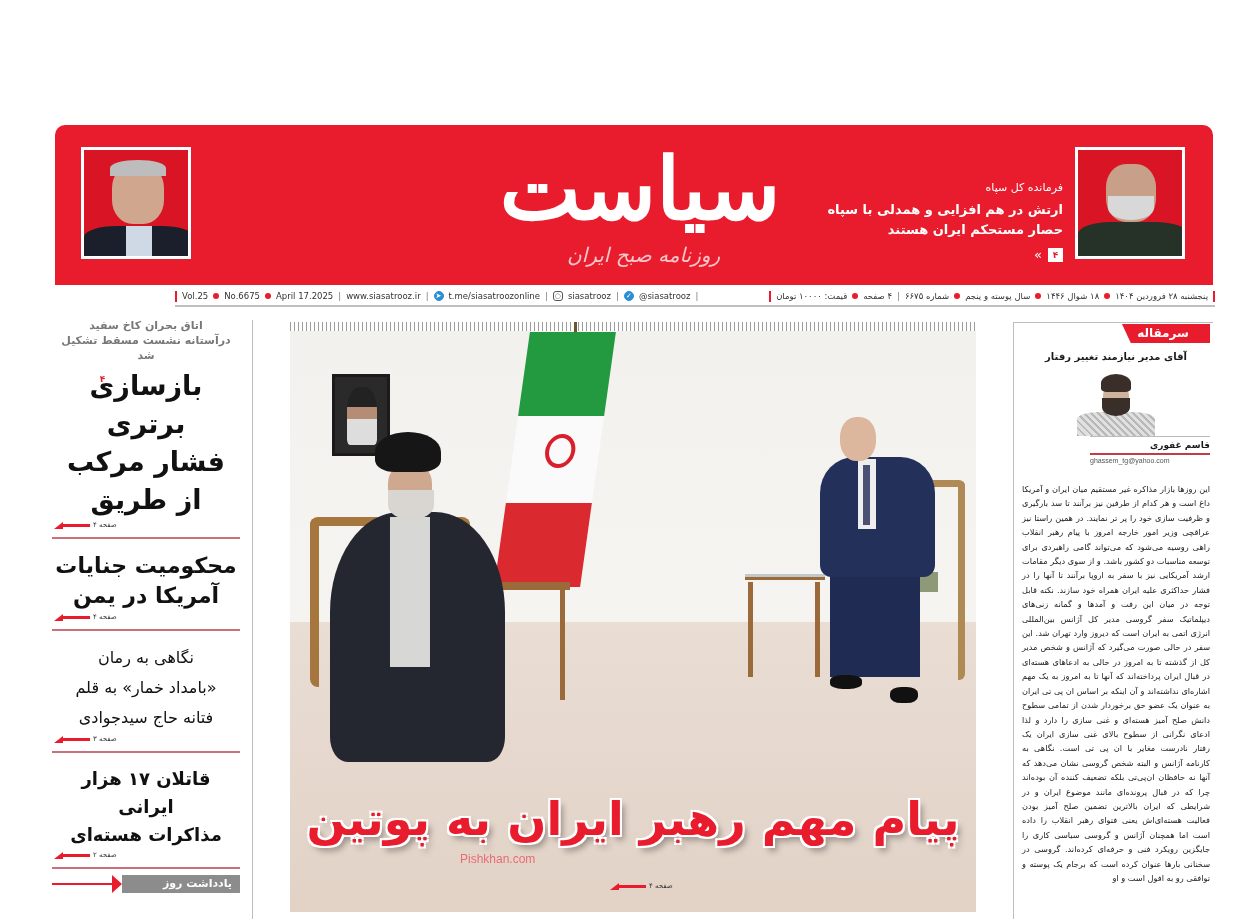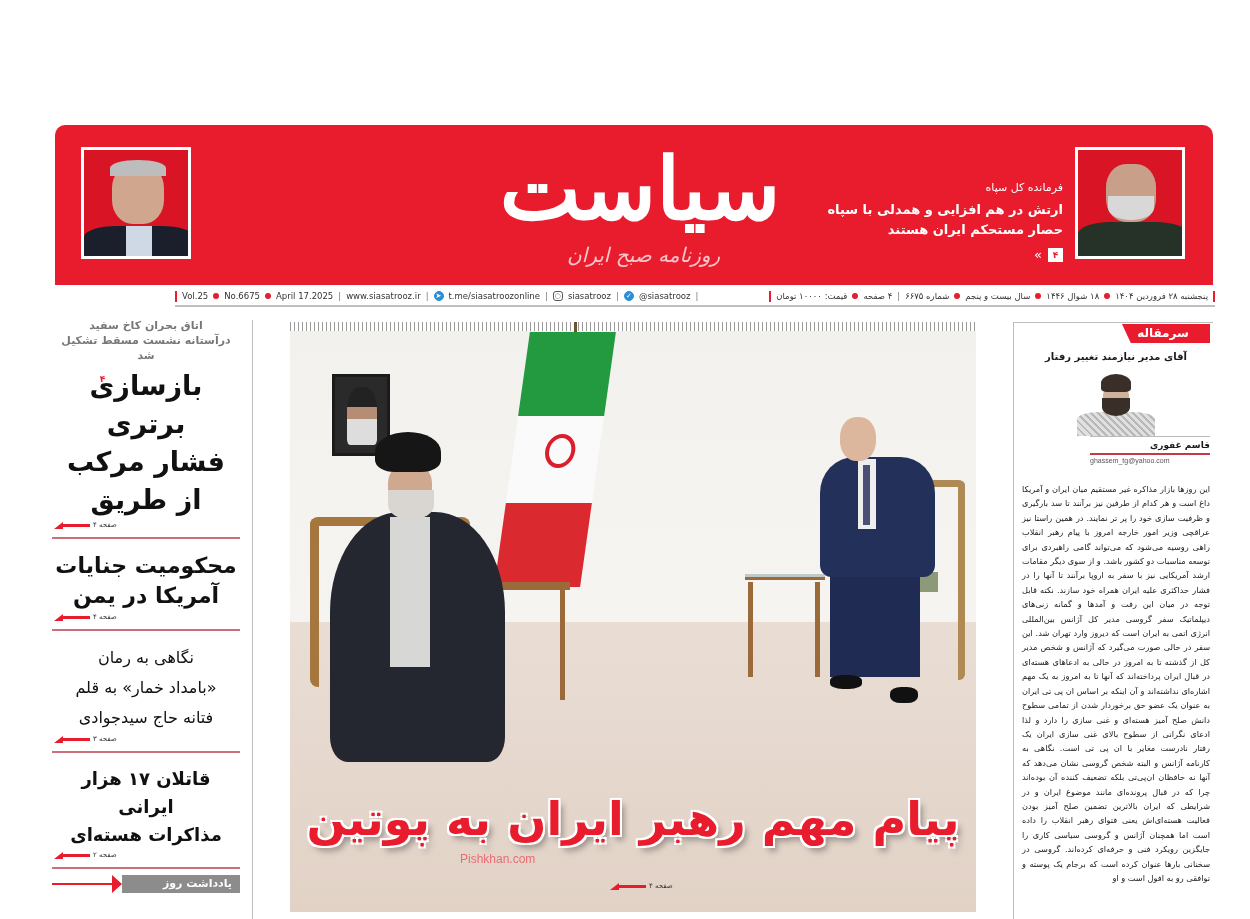--- a/index.html
+++ b/index.html
@@ -196,21 +196,21 @@
     <span class="soc-icon">✓</span>
     <span>@siasatrooz</span>
     <span class="sep">|</span>
   </div>
   <div class="rtl">
     <span class="pipe"></span>
     <span>پنجشنبه ۲۸ فروردین ۱۴۰۴</span>
     <span class="dot"></span>
     <span>۱۸ شوال ۱۴۴۶</span>
     <span class="dot"></span>
-    <span>سال بیست و پنجم</span>
+    <span>سال پوسته و پنجم</span>
     <span class="dot"></span>
     <span>شماره ۶۶۷۵</span>
     <span class="sep">|</span>
     <span>۴ صفحه</span>
     <span class="dot"></span>
     <span>قیمت: ۱۰۰۰۰ تومان</span>
     <span class="pipe"></span>
   </div>
 </div>
 

